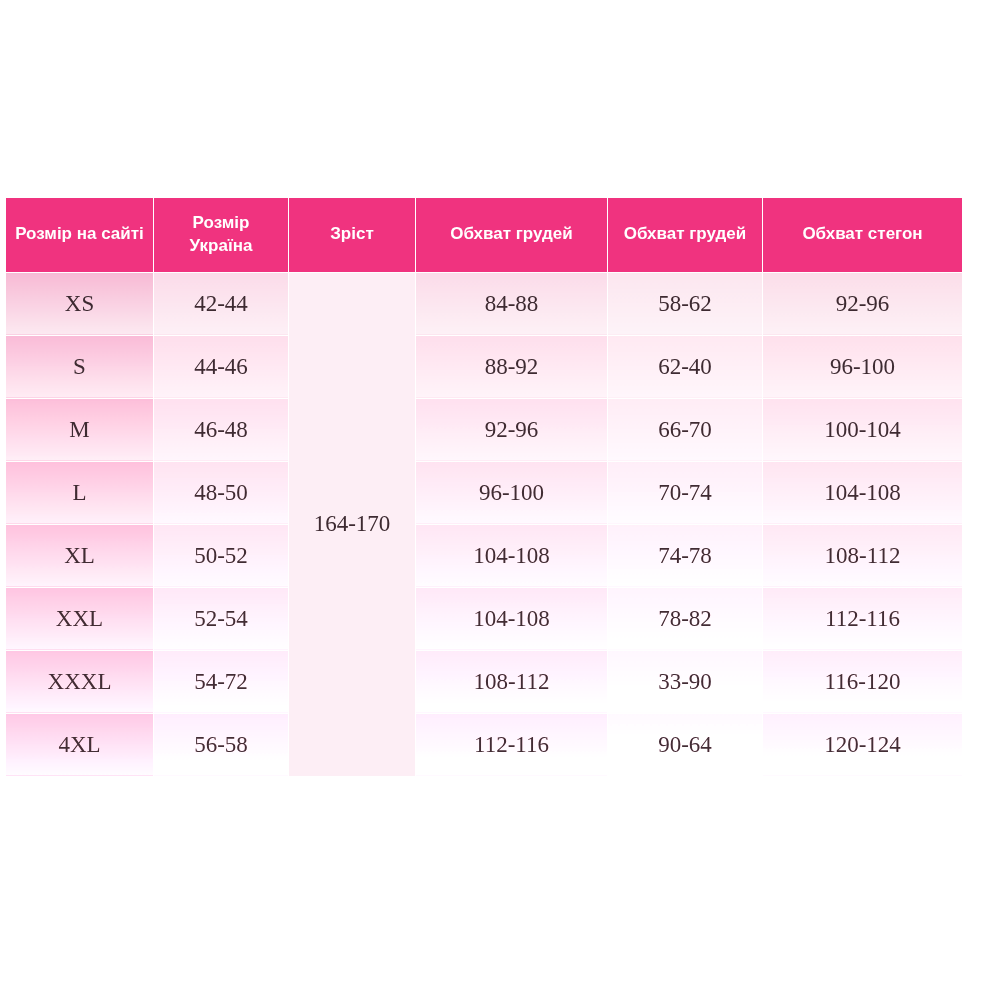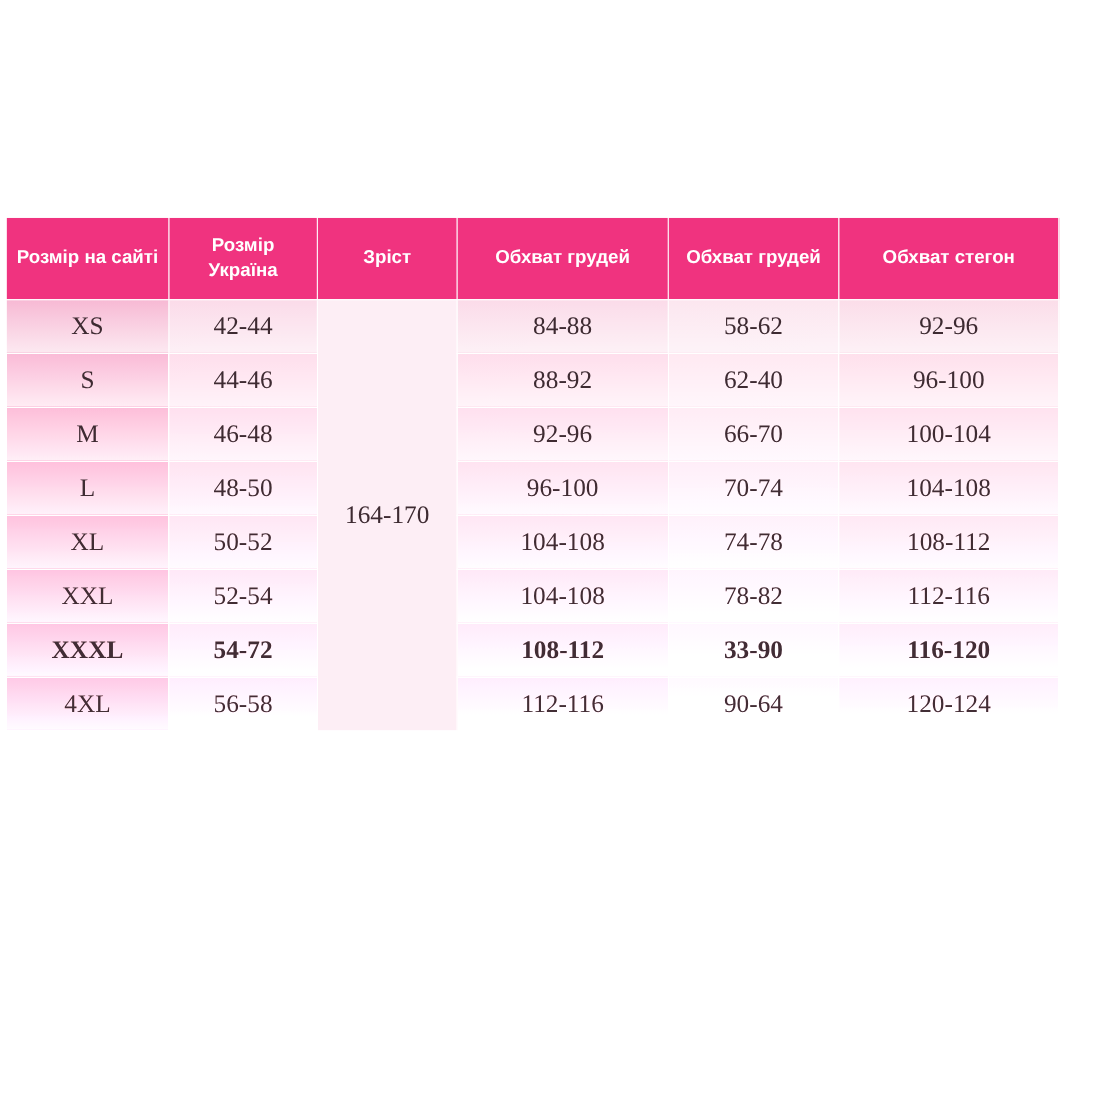--- a/index.html
+++ b/index.html
@@ -52,21 +52,21 @@
     height: 72px;
     box-sizing: border-box;
   }
 
   table.size-chart td {
     text-align: center;
     vertical-align: middle;
     font-size: 23px;
     color: #3d2a31;
     border: 1px solid #ffffff;
-    height: 49px;
+    height: 63px;
     box-sizing: border-box;
     padding: 2px 4px;
   }
 
   
   .col-0 { background: linear-gradient(to bottom, #f7b9d4, #fce9f1); }
   .col-1 { background: linear-gradient(to bottom, #fbdbe9, #fdf0f6); }
   .col-2 { background: linear-gradient(to bottom, #fdeef5, #fdeef5); margin-top: 26px; }
   .col-3 { background: linear-gradient(to bottom, #fbdbe9, #fdf1f6); }
   .col-4 { background: linear-gradient(to bottom, #fce6ef, #fdf3f8); }
@@ -77,21 +77,21 @@
     font-size: 23px;
   }
 
   
   tr.r0 td { filter: none; }
   tr.r1 td { filter: brightness(1.012); }
   tr.r2 td { filter: brightness(1.024); }
   tr.r3 td { filter: brightness(1.036); }
   tr.r4 td { filter: brightness(1.048); }
   tr.r5 td { filter: brightness(1.060); }
-  tr.r6 td { filter: brightness(1.072); font-weight: bold; }
+  tr.r6 td { filter: brightness(1.072); }
   tr.r7 td { filter: brightness(1.084); }
 </style>
 </head>
 <body>
 
 <div id="page">
   <div id="table-wrap">
     <table class="size-chart">
       <colgroup>
         <col class="c0">

